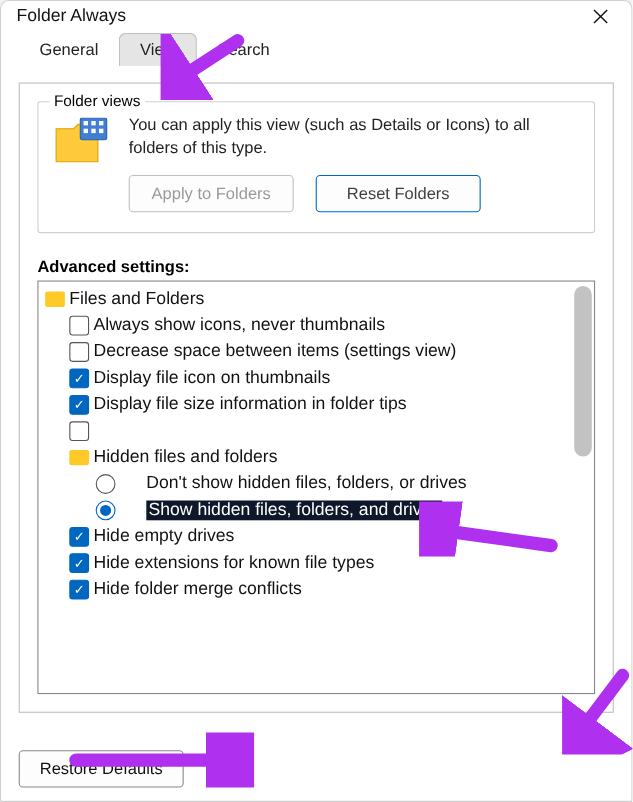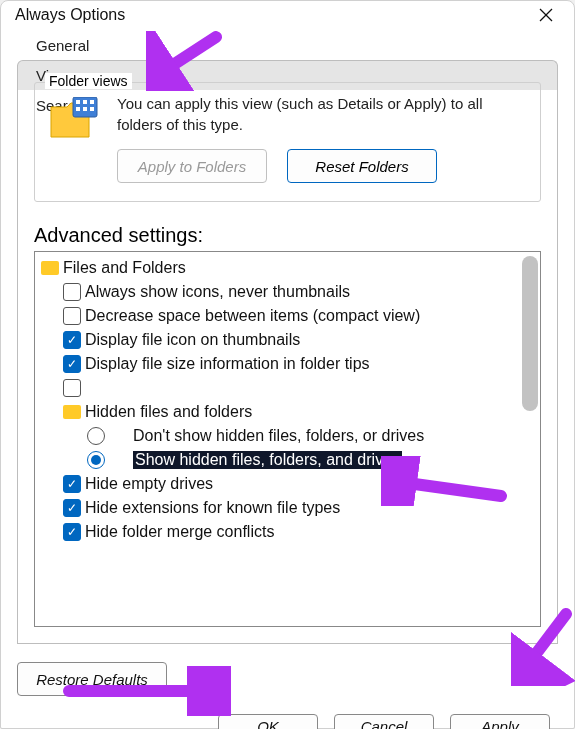--- a/index.html
+++ b/index.html
@@ -1,34 +1,34 @@
 <!DOCTYPE html>
 <html><head>
   <meta charset="utf-8">
   <style>
     * { box-sizing: border-box; margin: 0; padding: 0; }
     body { font-family: "Segoe UI", Tahoma, sans-serif; background: #f0f0f0; width:575px; height:729px; overflow:hidden; position:relative;}
     .window { width:575px; height:729px; background:#fff; border:1px solid #d0d0d0; border-radius:8px 8px 2px 2px; position:relative; display:flex; flex-direction:column;}
     .title-bar { height:42px; display:flex; align-items:center; padding:0 14px; }
     .title-text { font-size:16px; color:#111; flex:1;}
     .close-btn { width:28px; height:28px; display:flex; align-items:center; justify-content:center; cursor:default; font-size:15px;}
-    .tabs { display:flex; padding:0 16px; gap:0; position:relative; height:36px;flex-direction:column;}
+    .tabs { display:flex; padding:0 16px; gap:0; position:relative; height:36px;}
     .tab { padding:6px 18px; font-size:15px; color:#222; border:1px solid transparent; border-bottom:none; cursor:default; position:relative; top:1px;}
     .tab.active { border-color:#bdbdbd; border-radius:6px 6px 0 0; background:#e5e5e5;}
-    .tab-content { border:1px solid #bdbdbd; margin:0 16px; padding:16px; background:#fff;}
+    .tab-content { border:1px solid #bdbdbd; margin:16px 16px; padding:16px; background:#fff;}
     .fieldset { border:1px solid #cfcfcf; border-radius:3px; padding:10px 14px 18px; margin-bottom:22px; position:relative;}
     .fieldset-legend { position:absolute; top:-10px; left:10px; background:#fff; padding:0 4px; font-size:14px;}
     .folder-views-row { display:flex; align-items:flex-start; gap:16px;}
     .folder-icon { width:52px; height:44px; position:relative; flex:none; margin-top:4px;}
     .folder-desc { font-size:15px; color:#222; line-height:1.4; margin-bottom:14px;}
     .btn-row { display:flex; gap:20px; }
-    .win-btn { min-width:150px; height:34px; border:1px solid #888; background:#fdfdfd; border-radius:4px; font-size:15px; color:#111; display:flex; align-items:center; justify-content:center; cursor:default;font-style:italic;}
+    .win-btn { min-width:150px; height:34px; border:1px solid #888; background:#fdfdfd; border-radius:4px; font-size:15px; color:#111; display:flex; align-items:center; justify-content:center; cursor:default;}
     .win-btn.disabled { color:#9a9a9a; border-color:#c0c0c0;}
-    .win-btn.primary { border:1.5px solid #0067c0; color:#000000;}
-    .adv-label { font-size:20px; margin:6px 0 4px 0;}
+    .win-btn.primary { border:1.5px solid #0067c0; color:#404040;}
+    .adv-label { font-size:15px; margin:6px 0 4px 0;font-weight:bold;}
     .tree-box { border:1px solid #888; height:376px; padding:4px 0 4px 6px; overflow:hidden; position:relative;}
     .tree-scroll { position:absolute; right:2px; top:4px; width:16px; height:155px; background:#c2c2c2; border-radius:8px;}
     .tree-item { display:flex; align-items:center; gap:4px; font-size:16px; color:#111; height:24px; white-space:nowrap;}
     .tree-check { width:18px; height:18px; border:1.5px solid #555; border-radius:3px; display:flex; align-items:center; justify-content:center; flex:none;}
     .tree-check.checked { background:#0067c0; border-color:#0067c0; color:#fff; font-size:12px;}
     .tree-radio { width:18px; height:18px; border:1.5px solid #555; border-radius:50%; display:flex; align-items:center; justify-content:center; flex:none;}
     .tree-radio.selected { border-color:#0067c0;}
     .tree-radio.selected::after { content:""; width:10px; height:10px; background:#0067c0; border-radius:50%;}
     .tree-folder { width:18px; height:14px; background:#ffca28; border-radius:2px; flex:none;}
     .selected-text { background:#0f172a; color:#fff; padding:0 2px;}
@@ -39,21 +39,21 @@
     .dlg-buttons .win-btn { min-width:100px; height:24px;}
     
     .arrow { position:absolute; pointer-events:none;}
     .arrow svg { display:block;}
   </style>
 </head>
 <body>
 
 <div class="window">
   <div class="title-bar">
-    <div class="title-text">Always Options</div>
+    <div class="title-text">Folder Always</div>
     <div class="close-btn">
       <svg width="14" height="14" viewBox="0 0 14 14">
           <line x1="1" y1="1" x2="13" y2="13" stroke="#111" stroke-width="1.3"></line>
           <line x1="13" y1="1" x2="1" y2="13" stroke="#111" stroke-width="1.3"></line>
         </svg>
     </div>
   </div>
 
   <div class="tabs">
     <div class="tab">General</div>
@@ -73,21 +73,21 @@
                 <rect x="27" y="3" width="4" height="4"></rect>
                 <rect x="34" y="3" width="4" height="4"></rect>
                 <rect x="41" y="3" width="4" height="4"></rect>
                 <rect x="27" y="10" width="4" height="4"></rect>
                 <rect x="34" y="10" width="4" height="4"></rect>
                 <rect x="41" y="10" width="4" height="4"></rect>
               </g>
           </svg>
         </div>
         <div style="flex:1">
-          <div class="folder-desc">You can apply this view (such as Details or Apply) to all folders of this type.</div>
+          <div class="folder-desc">You can apply this view (such as Details or Icons) to all folders of this type.</div>
           <div class="btn-row">
             <div class="win-btn disabled">Apply to Folders</div>
             <div class="win-btn primary">Reset Folders</div>
           </div>
         </div>
       </div>
     </div>
 
     <div class="adv-label">Advanced settings:</div>
 
@@ -97,21 +97,21 @@
       <div class="tree-item">
         <div class="tree-folder"></div>
         <span>Files and Folders</span>
       </div>
       <div class="tree-item indent1">
           <div class="tree-check"></div>
           <span>Always show icons, never thumbnails</span>
         </div>
       <div class="tree-item indent1">
           <div class="tree-check"></div>
-          <span>Decrease space between items (compact view)</span>
+          <span>Decrease space between items (settings view)</span>
         </div>
       <div class="tree-item indent1">
           <div class="tree-check checked">✓</div>
           <span>Display file icon on thumbnails</span>
         </div>
       <div class="tree-item indent1">
           <div class="tree-check checked">✓</div>
           <span>Display file size information in folder tips</span>
         </div>
       <div class="tree-item indent1">

